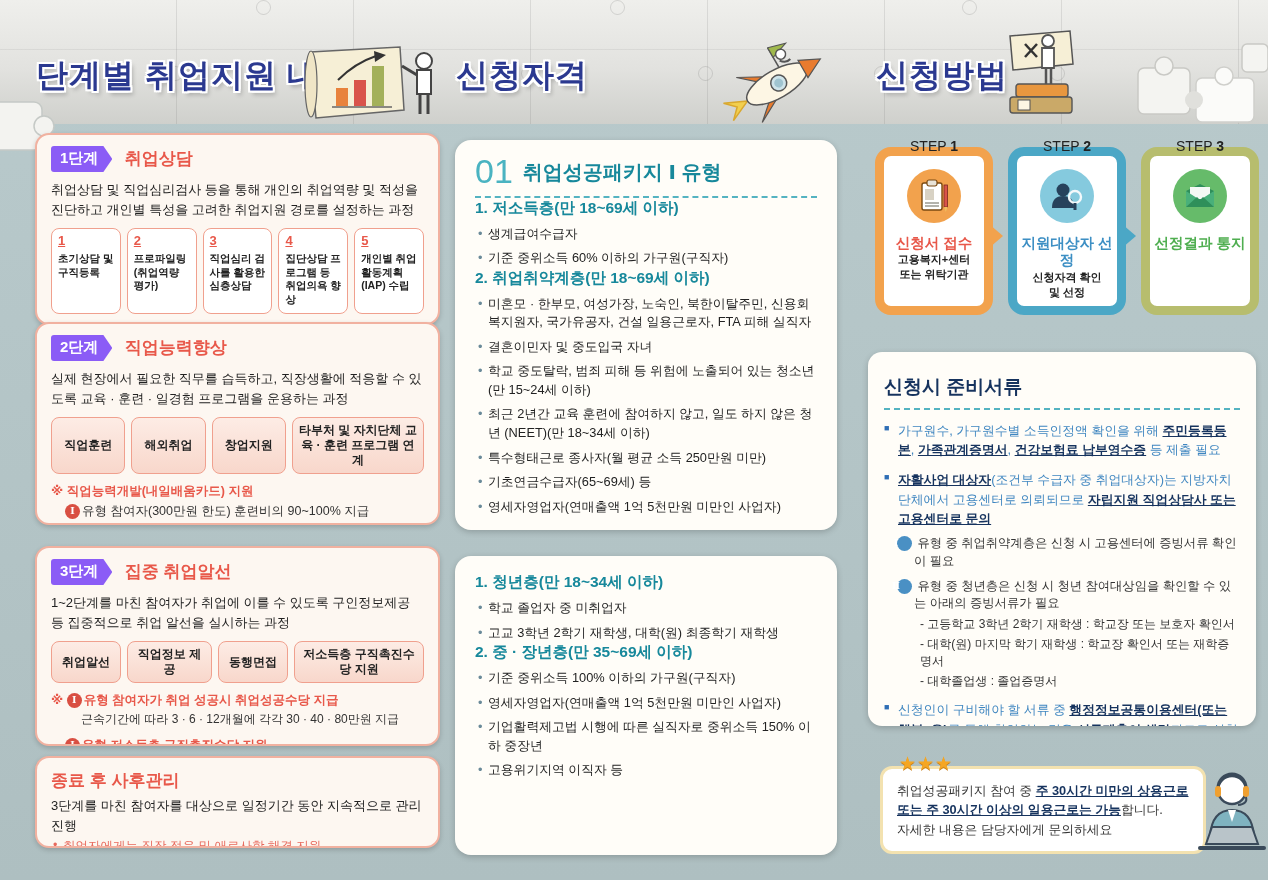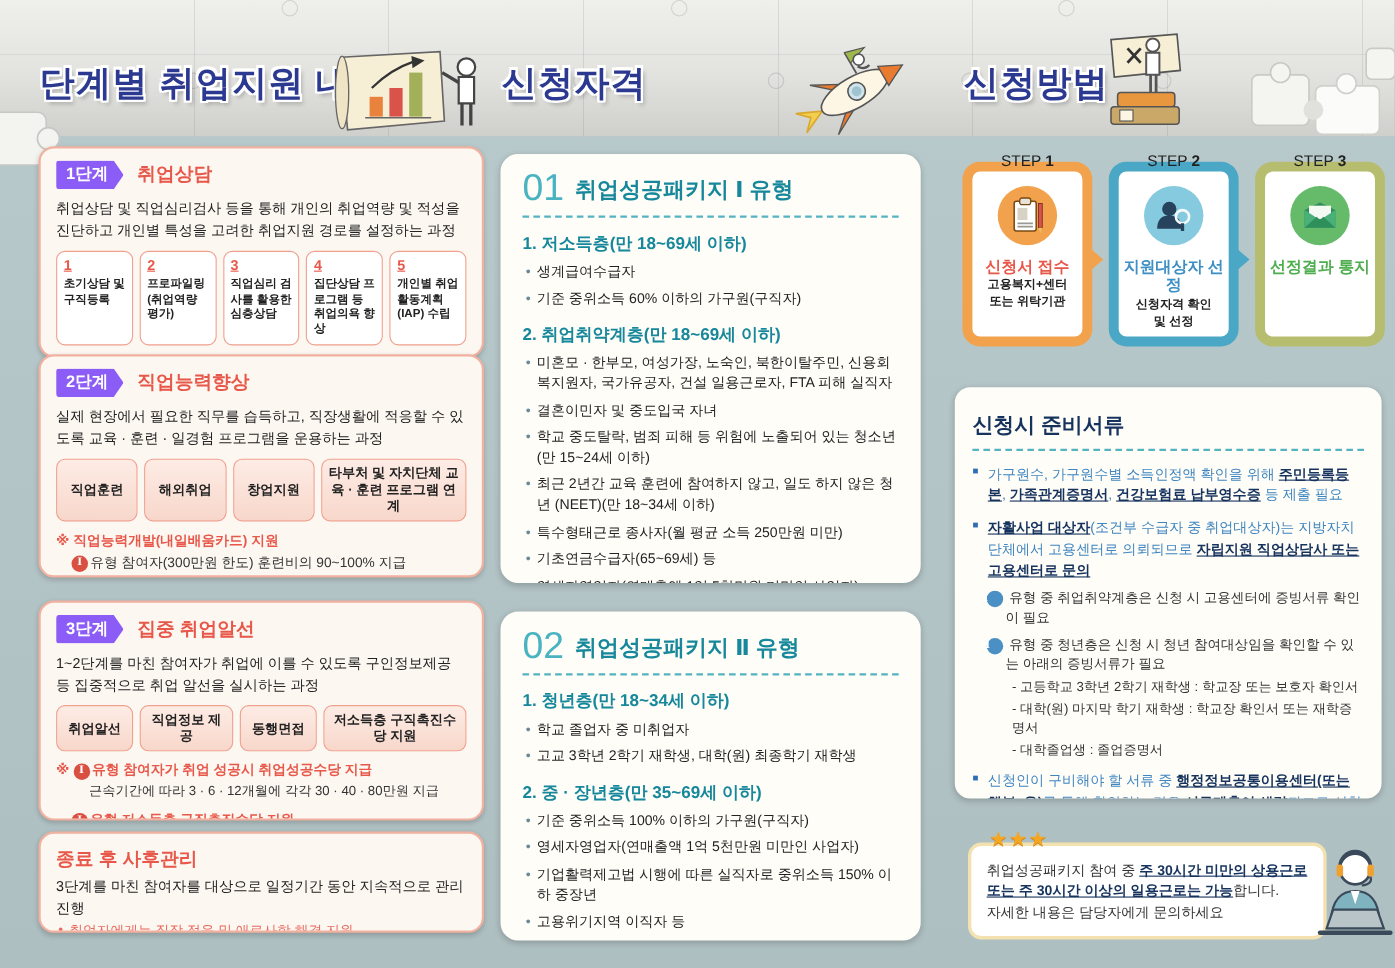--- a/index.html
+++ b/index.html
@@ -45,21 +45,21 @@
          display:flex; align-items:center; justify-content:center; line-height:1.25; }
   .red-bullet { font-size:12.5px; color:#e8695c; margin-top:3px; padding-left:12px; position:relative; }
   .red-bullet::before { content:"•"; position:absolute; left:2px; color:#e8695c; }
 
   
   .mbox { position:absolute; left:455px; width:382px; background:#fffdf8; border-radius:16px;
           box-shadow:0 2px 6px rgba(0,0,0,.2); padding:16px 20px 14px 20px; overflow:hidden; }
   .sec-head { display:flex; align-items:flex-end; gap:10px; border-bottom:2px dashed #54b3c1; padding-bottom:9px; }
   .sec-num { font-size:34px; line-height:.9; color:#4ab3c1; font-weight:normal; }
   .sec-title { font-size:20px; font-weight:bold; color:#17889b; padding-bottom:1px; }
-  .group-head { color:#17889b; font-weight:bold; font-size:15.5px; margin-top:13px; }
+  .group-head { color:#17889b; font-weight:bold; font-size:15.5px; }
   .m-bullet { font-size:12.8px; color:#222; line-height:1.45; margin-top:6px; padding-left:13px; position:relative; }
   .m-bullet::before { content:"•"; position:absolute; left:3px; top:0; color:#6a8a99; }
 
   
   .steps-wrap { position:absolute; left:875px; top:138px; width:383px; height:186px; }
   .scard-col { position:absolute; top:0; width:118px; }
   .scard-label { position:relative; z-index:3; text-align:center; font-size:14px; color:#222; height:18px; }
   .scard-label b { font-weight:bold; }
   .scard { position:relative; margin-top:-9px; height:168px; border-radius:16px; background:#fff;
            border:9px solid #ccc; display:flex; flex-direction:column; align-items:center; }
@@ -263,24 +263,20 @@
     <div class="m-bullet">미혼모 · 한부모, 여성가장, 노숙인, 북한이탈주민, 신용회복지원자, 국가유공자, 건설 일용근로자, FTA 피해 실직자</div>
     <div class="m-bullet">결혼이민자 및 중도입국 자녀</div>
     <div class="m-bullet">학교 중도탈락, 범죄 피해 등 위험에 노출되어 있는 청소년 (만 15~24세 이하)</div>
     <div class="m-bullet">최근 2년간 교육 훈련에 참여하지 않고, 일도 하지 않은 청년 (NEET)(만 18~34세 이하)</div>
     <div class="m-bullet">특수형태근로 종사자(월 평균 소득 250만원 미만)</div>
     <div class="m-bullet">기초연금수급자(65~69세) 등</div>
     <div class="m-bullet">영세자영업자(연매출액 1억 5천만원 미만인 사업자)</div>
   </div>
 
   <div class="mbox" style="top:556px; height:299px;">
-    <div class="sec-head">
-      <span class="sec-num">02</span>
-      <span class="sec-title">취업성공패키지 Ⅱ 유형</span>
-    </div>
     <div class="group-head">1. 청년층(만 18~34세 이하)</div>
     <div class="m-bullet">학교 졸업자 중 미취업자</div>
     <div class="m-bullet">고교 3학년 2학기 재학생, 대학(원) 최종학기 재학생</div>
     <div class="group-head">2. 중 · 장년층(만 35~69세 이하)</div>
     <div class="m-bullet">기준 중위소득 100% 이하의 가구원(구직자)</div>
     <div class="m-bullet">영세자영업자(연매출액 1억 5천만원 미만인 사업자)</div>
     <div class="m-bullet">기업활력제고법 시행에 따른 실직자로 중위소득 150% 이하 중장년</div>
     <div class="m-bullet">고용위기지역 이직자 등</div>
   </div>
 

